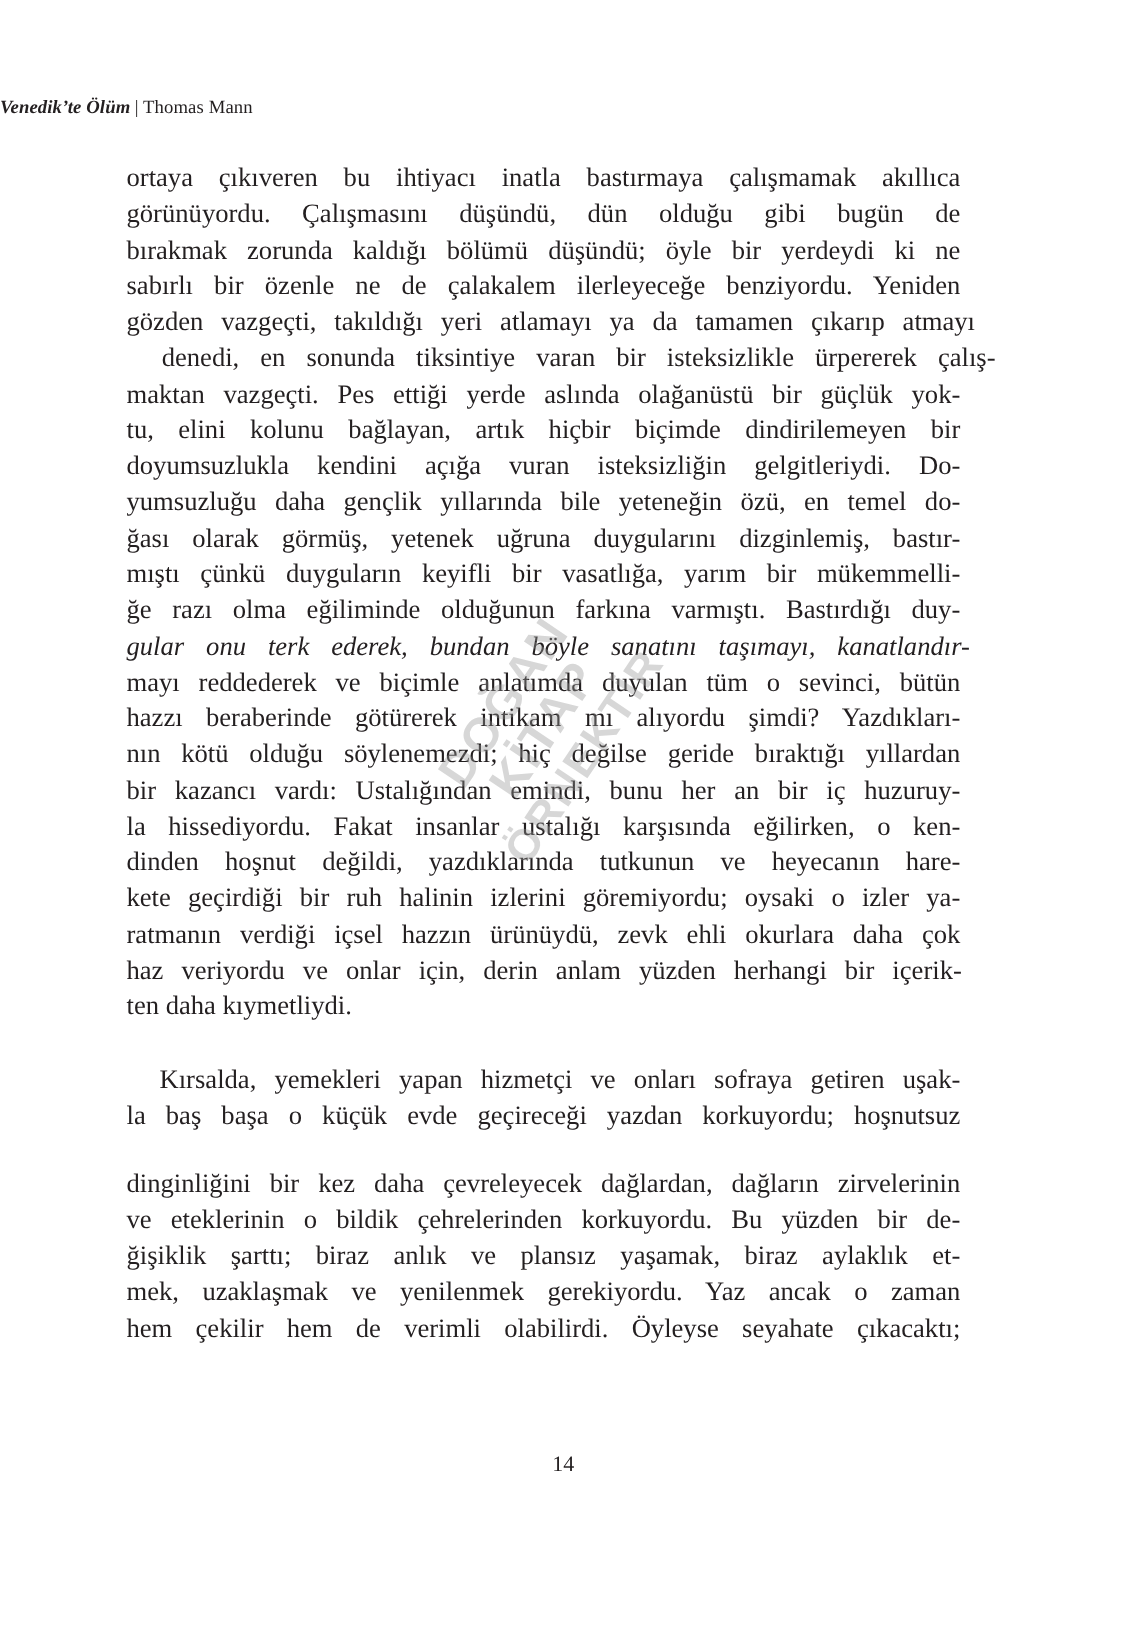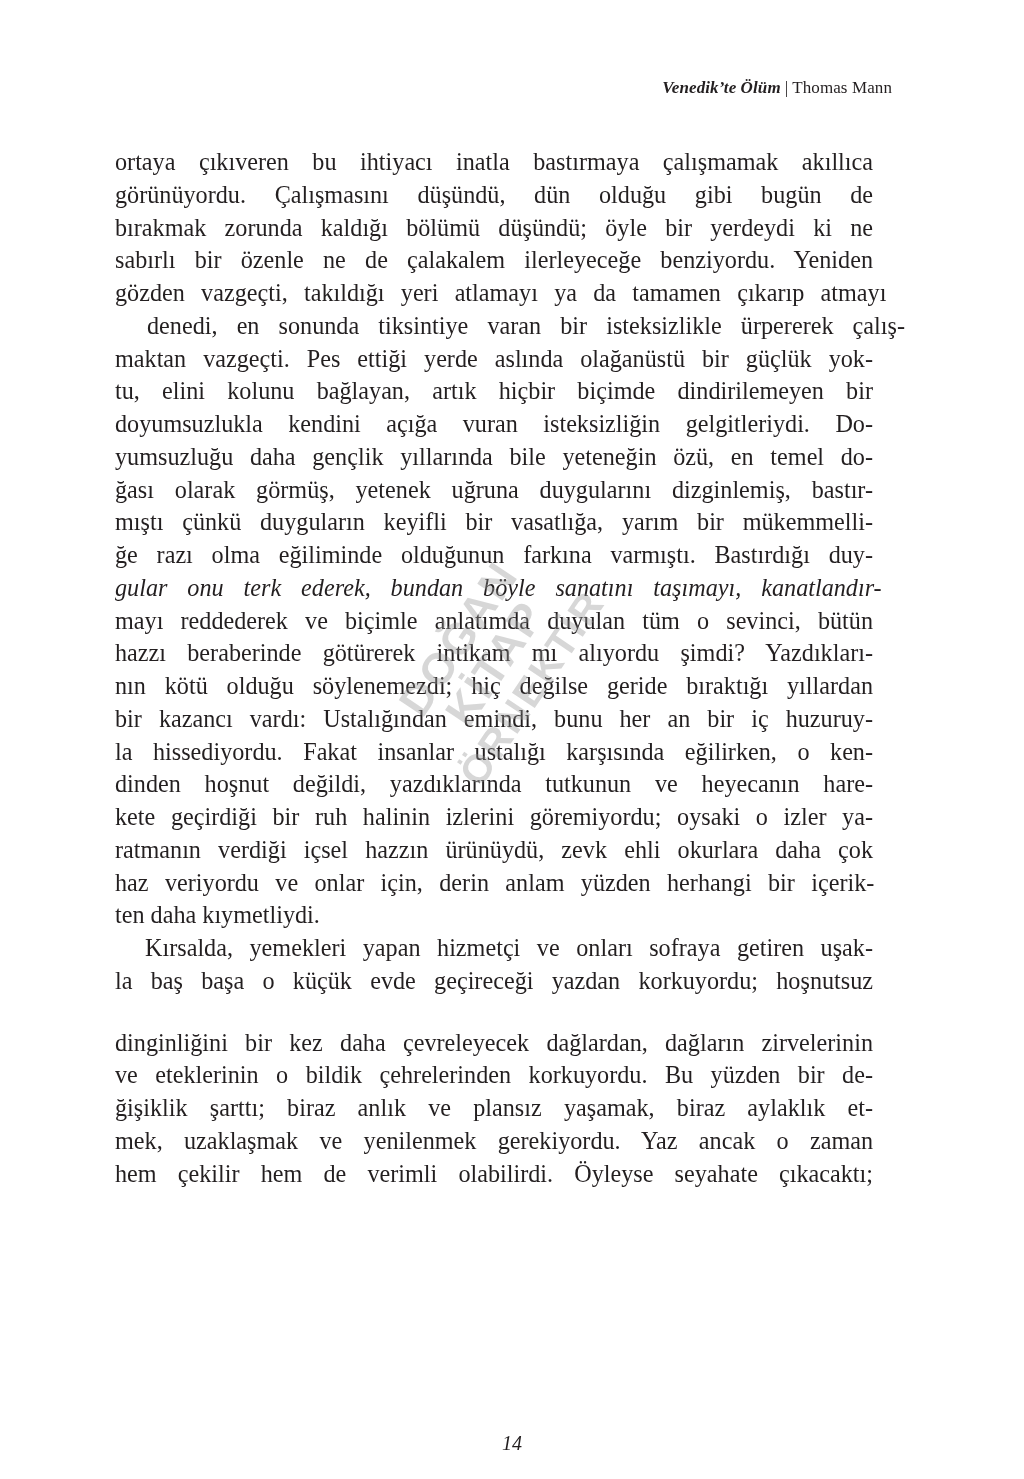--- a/index.html
+++ b/index.html
@@ -10,24 +10,24 @@
     body {
       width: 1024px;
       height: 1479px;
       position: relative;
       overflow: hidden;
       font-family: "Liberation Serif", "DejaVu Serif", serif;
       color: #231f20;
     }
     .running-head {
       position: absolute;
-      top: 78px;
+      top: 88px;
       left: 0;
       width: 892px;
-      text-align: right;
+      text-align: left;
       font-size: 17px;
       color: #231f20;
       letter-spacing: 0.1px;
     }
     .running-head .book-title {
       font-weight: bold;
       font-style: italic;
     }
     .running-head .sep {
       margin: 0 4px;
@@ -51,27 +51,26 @@
       height: 32.75px;
     }
     .line.last {
       text-align-last: left;
     }
     .line.indent {
       padding-left: 30px;
     }
     .page-number {
       position: absolute;
-      top: 1432px;
+      top: 1320px;
       left: 0;
       width: 1024px;
       text-align: center;
       font-size: 20px;
       color: #231f20;
-      font-style: italic;
     }
     .watermark {
       position: absolute;
       left: 330px;
       top: 560px;
       width: 320px;
       height: 200px;
       pointer-events: none;
       transform: rotate(-56deg);
       transform-origin: 50% 50%;
@@ -124,21 +123,21 @@
       <span class="line" style="white-space: nowrap; display: block; word-spacing: 12.8px;">nın kötü olduğu söylenemezdi; hiç değilse geride bıraktığı yıllardan</span>
       <span class="line" style="white-space: nowrap; display: block; word-spacing: 10.98px;">bir kazancı vardı: Ustalığından emindi, bunu her an bir iç huzuruy-</span>
       <span class="line" style="white-space: nowrap; display: block; word-spacing: 14.48px;">la hissediyordu. Fakat insanlar ustalığı karşısında eğilirken, o ken-</span>
       <span class="line" style="white-space: nowrap; display: block; word-spacing: 17.71px;">dinden hoşnut değildi, yazdıklarında tutkunun ve heyecanın hare-</span>
       <span class="line" style="white-space: nowrap; display: block; word-spacing: 9.57px;">kete geçirdiği bir ruh halinin izlerini göremiyordu; oysaki o izler ya-</span>
       <span class="line" style="white-space: nowrap; display: block; word-spacing: 11.09px;">ratmanın verdiği içsel hazzın ürünüydü, zevk ehli okurlara daha çok</span>
       <span class="line" style="white-space: nowrap; display: block; word-spacing: 10.32px;">haz veriyordu ve onlar için, derin anlam yüzden herhangi bir içerik-</span>
       <span class="line last">ten daha kıymetliydi.</span>
     </div>
     <div>
-      <span class="line indent" style="white-space: nowrap; display: block; word-spacing: 10.49px;">Kırsalda, yemekleri yapan hizmetçi ve onları sofraya getiren uşak-</span>
+      <span class="line indent" style="white-space: nowrap; display: block; word-spacing: 10.49px; margin-top: 34px;">Kırsalda, yemekleri yapan hizmetçi ve onları sofraya getiren uşak-</span>
       <span class="line" style="white-space: nowrap; display: block; word-spacing: 12.21px;">la baş başa o küçük evde geçireceği yazdan korkuyordu; hoşnutsuz</span>
       <span class="line" style="white-space: nowrap; display: block; word-spacing: 11.19px; margin-top: 29px;">dinginliğini bir kez daha çevreleyecek dağlardan, dağların zirvelerinin</span>
       <span class="line" style="white-space: nowrap; display: block; word-spacing: 11.38px;">ve eteklerinin o bildik çehrelerinden korkuyordu. Bu yüzden bir de-</span>
       <span class="line" style="white-space: nowrap; display: block; word-spacing: 16.16px;">ğişiklik şarttı; biraz anlık ve plansız yaşamak, biraz aylaklık et-</span>
       <span class="line" style="white-space: nowrap; display: block; word-spacing: 15.25px;">mek, uzaklaşmak ve yenilenmek gerekiyordu. Yaz ancak o zaman</span>
       <span class="line" style="white-space: nowrap; display: block; word-spacing: 15.08px;">hem çekilir hem de verimli olabilirdi. Öyleyse seyahate çıkacaktı;</span>
     </div>
   </div>
 
 <div class="watermark">

